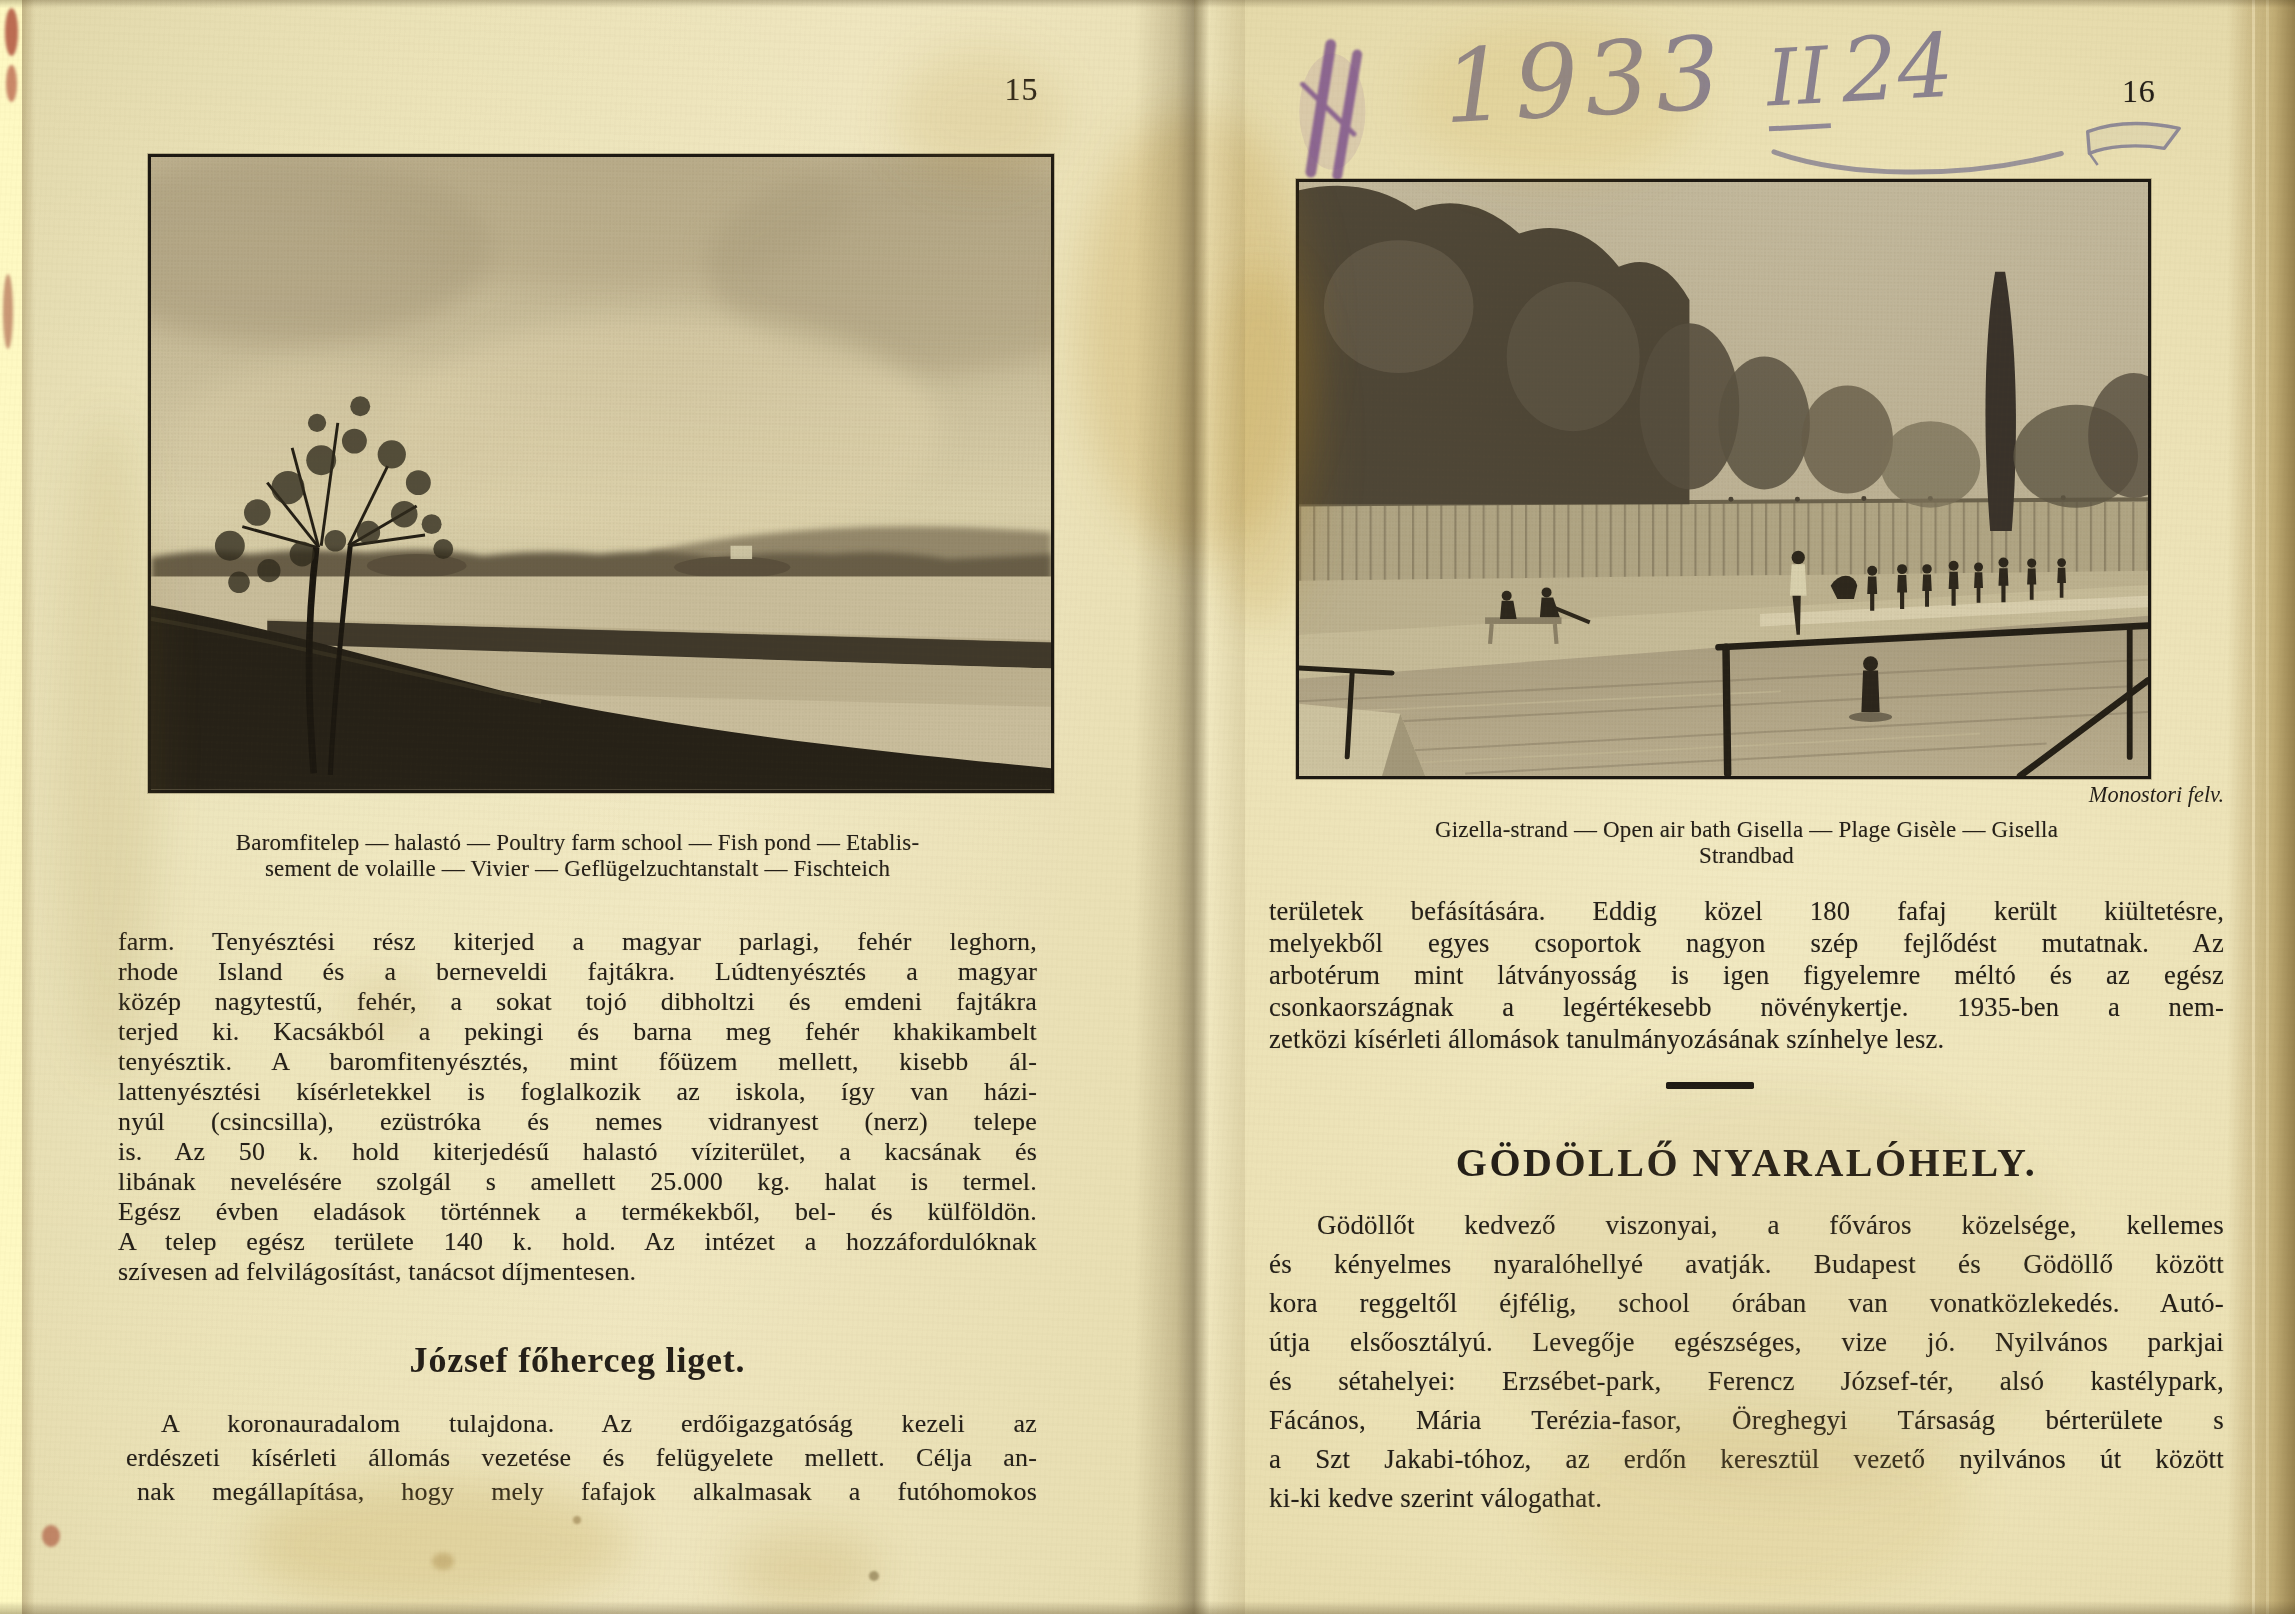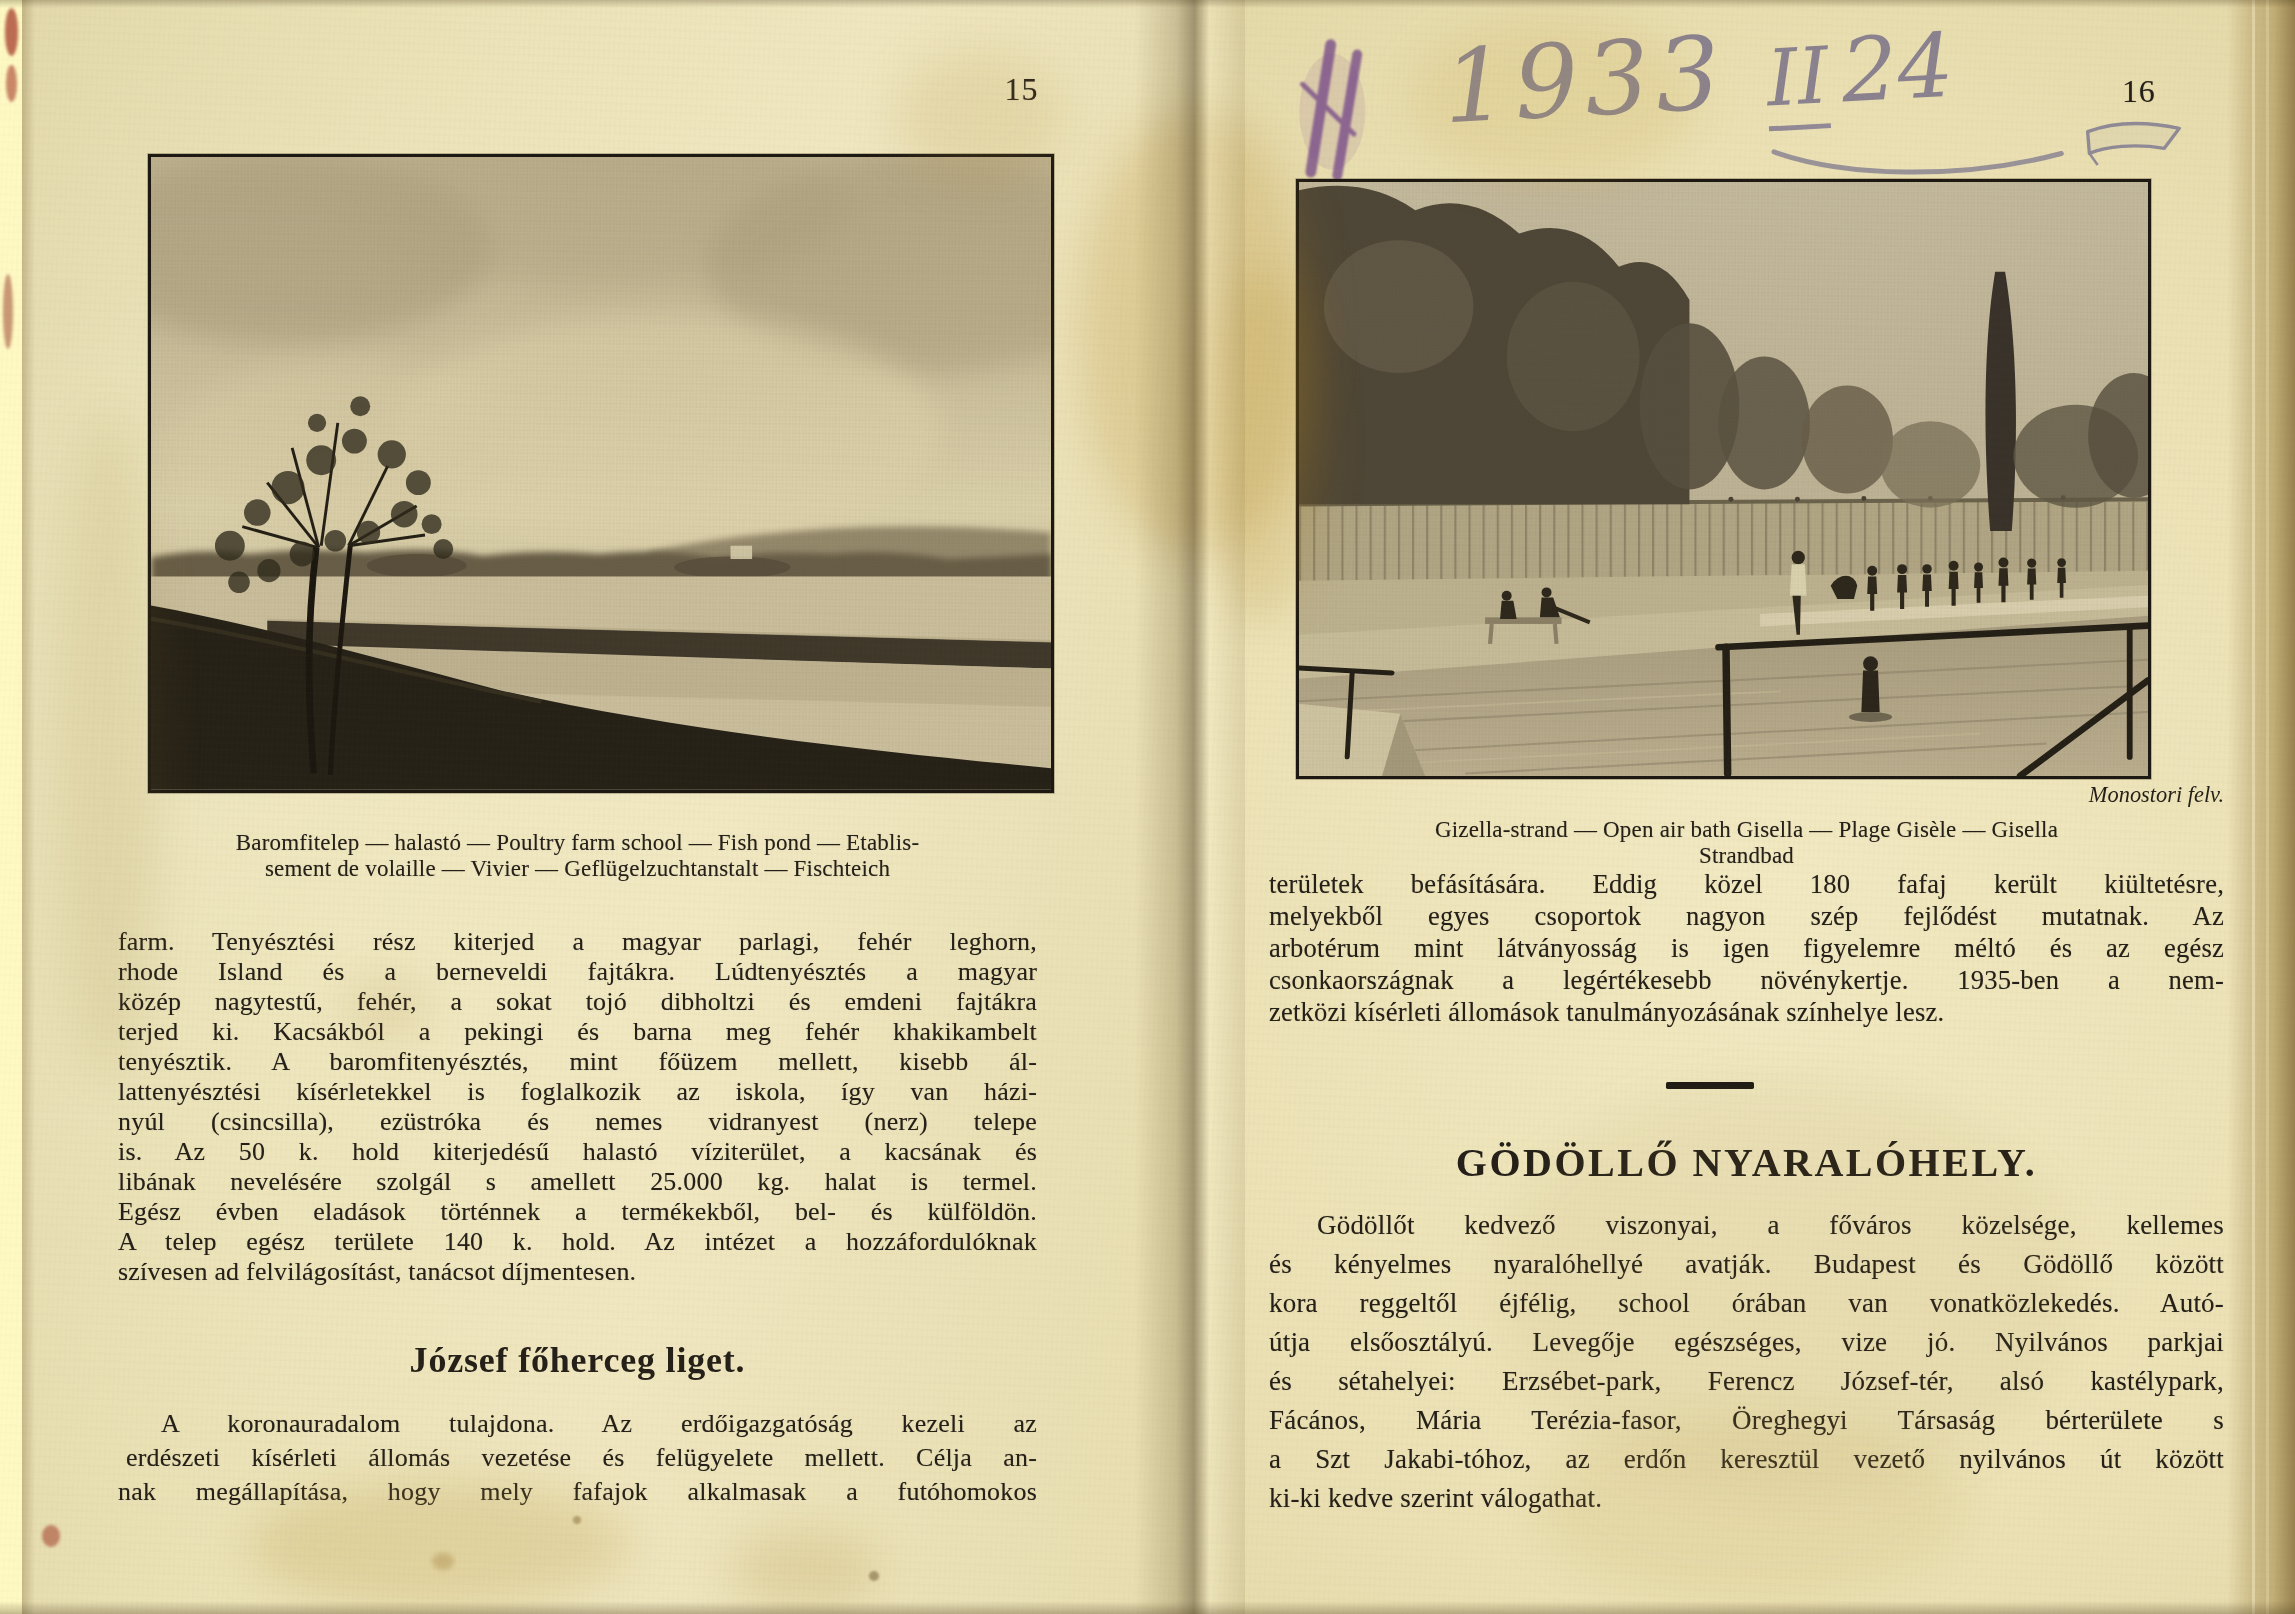--- a/index.html
+++ b/index.html
@@ -164,21 +164,21 @@
     <div class="line body1l jl">Egész évben eladások történnek a termékekből, bel- és külföldön.</div>
     <div class="line body1l jl">A telep egész területe 140 k. hold. Az intézet a hozzáfordulóknak</div>
     <div class="line body1l">szívesen ad felvilágosítást, tanácsot díjmentesen.</div>
   </div>
 
   <div class="tl headL" style="top:1339px;">József főherceg liget.</div>
 
   <div class="tl" style="top:1407px;">
     <div class="line body1l jl indent1" style="line-height:34px;">A koronauradalom tulajdona. Az erdőigazgatóság kezeli az</div>
     <div class="line body1l jl" style="line-height:34px;margin-left:8px;">erdészeti kísérleti állomás vezetése és felügyelete mellett. Célja an-</div>
-    <div class="line body1l jl" style="line-height:34px;">nak megállapítása, hogy mely fafajok alkalmasak a futóhomokos</div>
+    <div class="line body1l jl" style="line-height:34px;margin-left:19px;">nak megállapítása, hogy mely fafajok alkalmasak a futóhomokos</div>
   </div>
 
   <div class="page page-right">
     <div class="pagenum" style="left:928px;top:73px;">16</div>
   </div>
 
   <svg class="purplemark" width="100" height="149" viewBox="0 0 120 180">
     <g stroke="#6e3f86" stroke-linecap="round" opacity="0.72" filter="blur(1px)">
       <path d="M32,168 L56,14" stroke-width="13"></path>
       <path d="M64,172 L88,26" stroke-width="12"></path>
@@ -317,21 +317,21 @@
       <rect x="0" y="0" width="1022" height="715" fill="url(#ht2)"></rect>
     </svg>
   </div>
 
   <div class="tr credit" style="top:782px;">Monostori felv.</div>
   <div class="tr" style="top:817px;">
     <div class="line cap">Gizella-strand — Open air bath Gisella — Plage Gisèle — Gisella</div>
     <div class="line cap">Strandbad</div>
   </div>
 
-  <div class="tr" style="top:868px;">
+  <div class="tr" style="top:895px;">
     <div class="line body1r jl">területek befásítására. Eddig közel 180 fafaj került kiültetésre,</div>
     <div class="line body1r jl">melyekből egyes csoportok nagyon szép fejlődést mutatnak. Az</div>
     <div class="line body1r jl">arbotérum mint látványosság is igen figyelemre méltó és az egész</div>
     <div class="line body1r jl">csonkaországnak a legértékesebb növénykertje. 1935-ben a nem-</div>
     <div class="line body1r">zetközi kísérleti állomások tanulmányozásának színhelye lesz.</div>
   </div>
 
   <div class="sep"></div>
 
   <div class="tr headR" style="top:1139px;">GÖDÖLLŐ NYARALÓHELY.</div>

